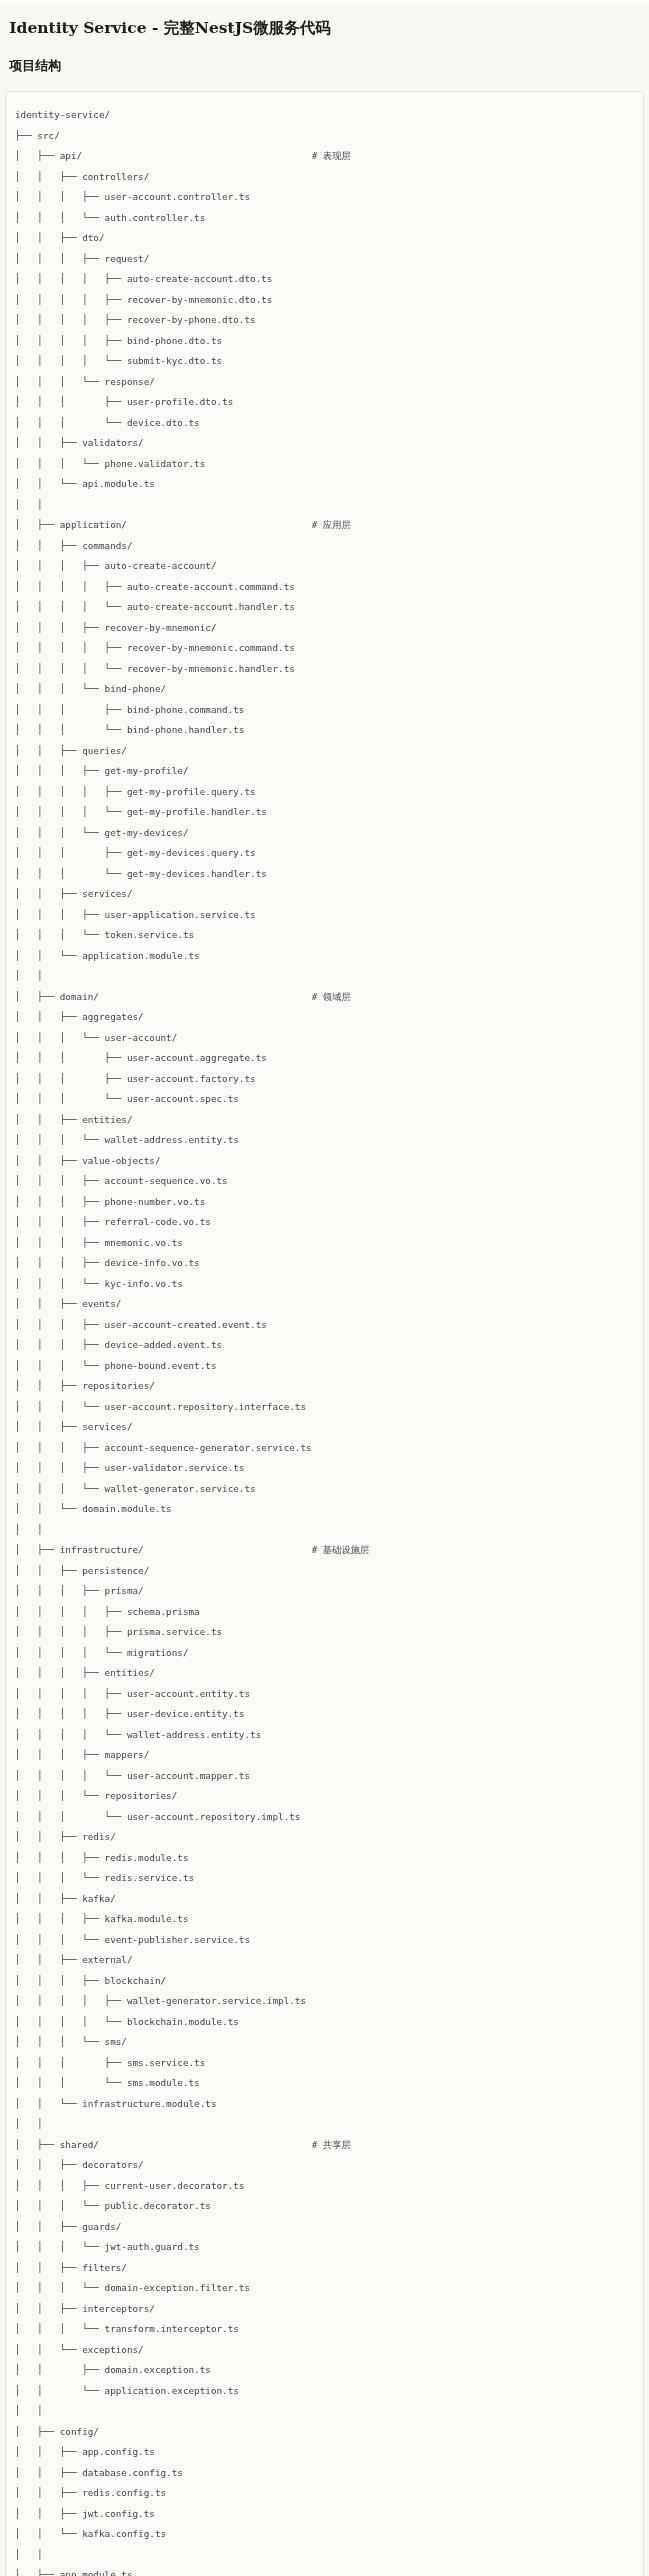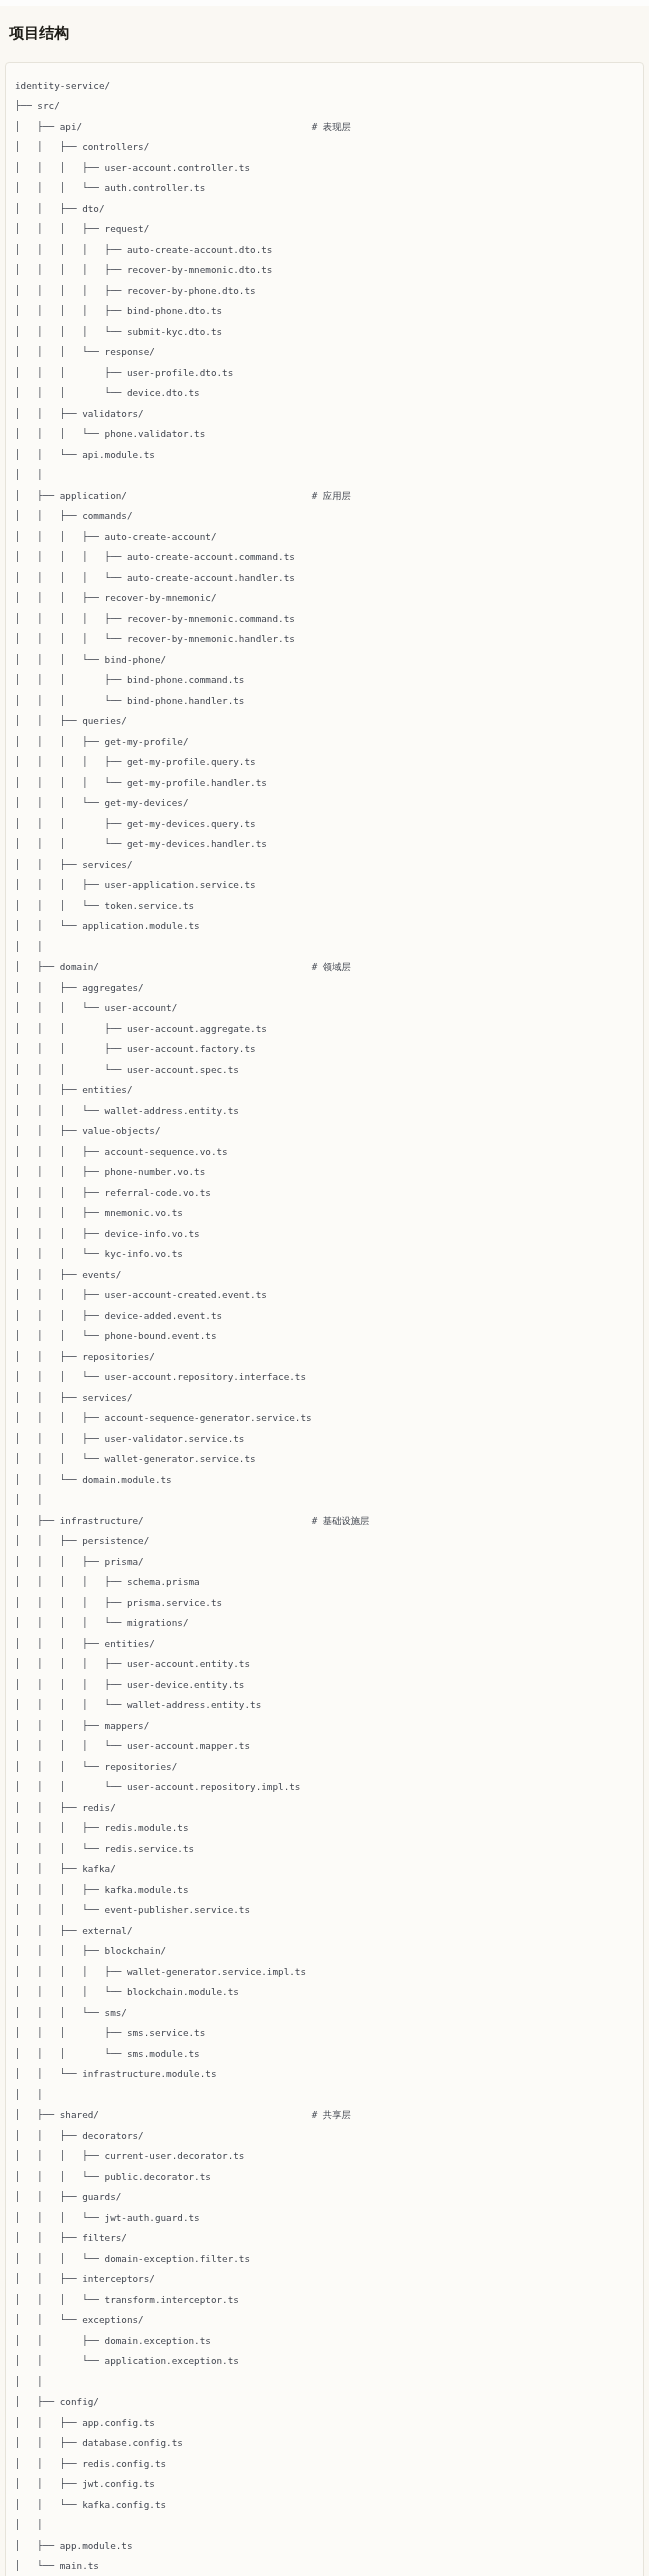--- a/index.html
+++ b/index.html
@@ -17,23 +17,23 @@
   }
   h1.page-title {
     font-family: "DejaVu Serif", "Liberation Serif", serif;
     font-weight: 700;
     font-size: 15.5px;
     line-height: 1.25;
     color: #1C1B16;
     margin: 12.4px 9.3px 0 9.3px;
   }
   h2.section-heading {
-    font-family: Liberation Mono, monospace;
+    font-family: Liberation Serif, serif;
     font-weight: 700;
-    font-size: 15px;
+    font-size: 13px;
     line-height: 1.25;
     color: #1C1B16;
     margin: 20.6px 9.3px 0 9.3px;
   }
   .code-block {
     margin: 16.5px 5.2px 0 5.2px;
     background: #FCFBF8;
     border: 0.5px solid #E6E3DA;
     border-radius: 4.1px;
     padding: 13.4px 10.3px 13.4px 8.8px;
@@ -47,20 +47,21 @@
     color: #40454F;
     white-space: pre;
   }
 </style>
 </head>
 <body>
 
 <div class="top-strip"></div>
 
 <main>
+  <h1 class="page-title">Identity Service - 完整NestJS微服务代码</h1>
 
   <h2 class="section-heading">项目结构</h2>
 
   <div class="code-block">
     <pre><code>identity-service/
 ├── src/
 │   ├── api/                                         # 表现层
 │   │   ├── controllers/
 │   │   │   ├── user-account.controller.ts
 │   │   │   └── auth.controller.ts

